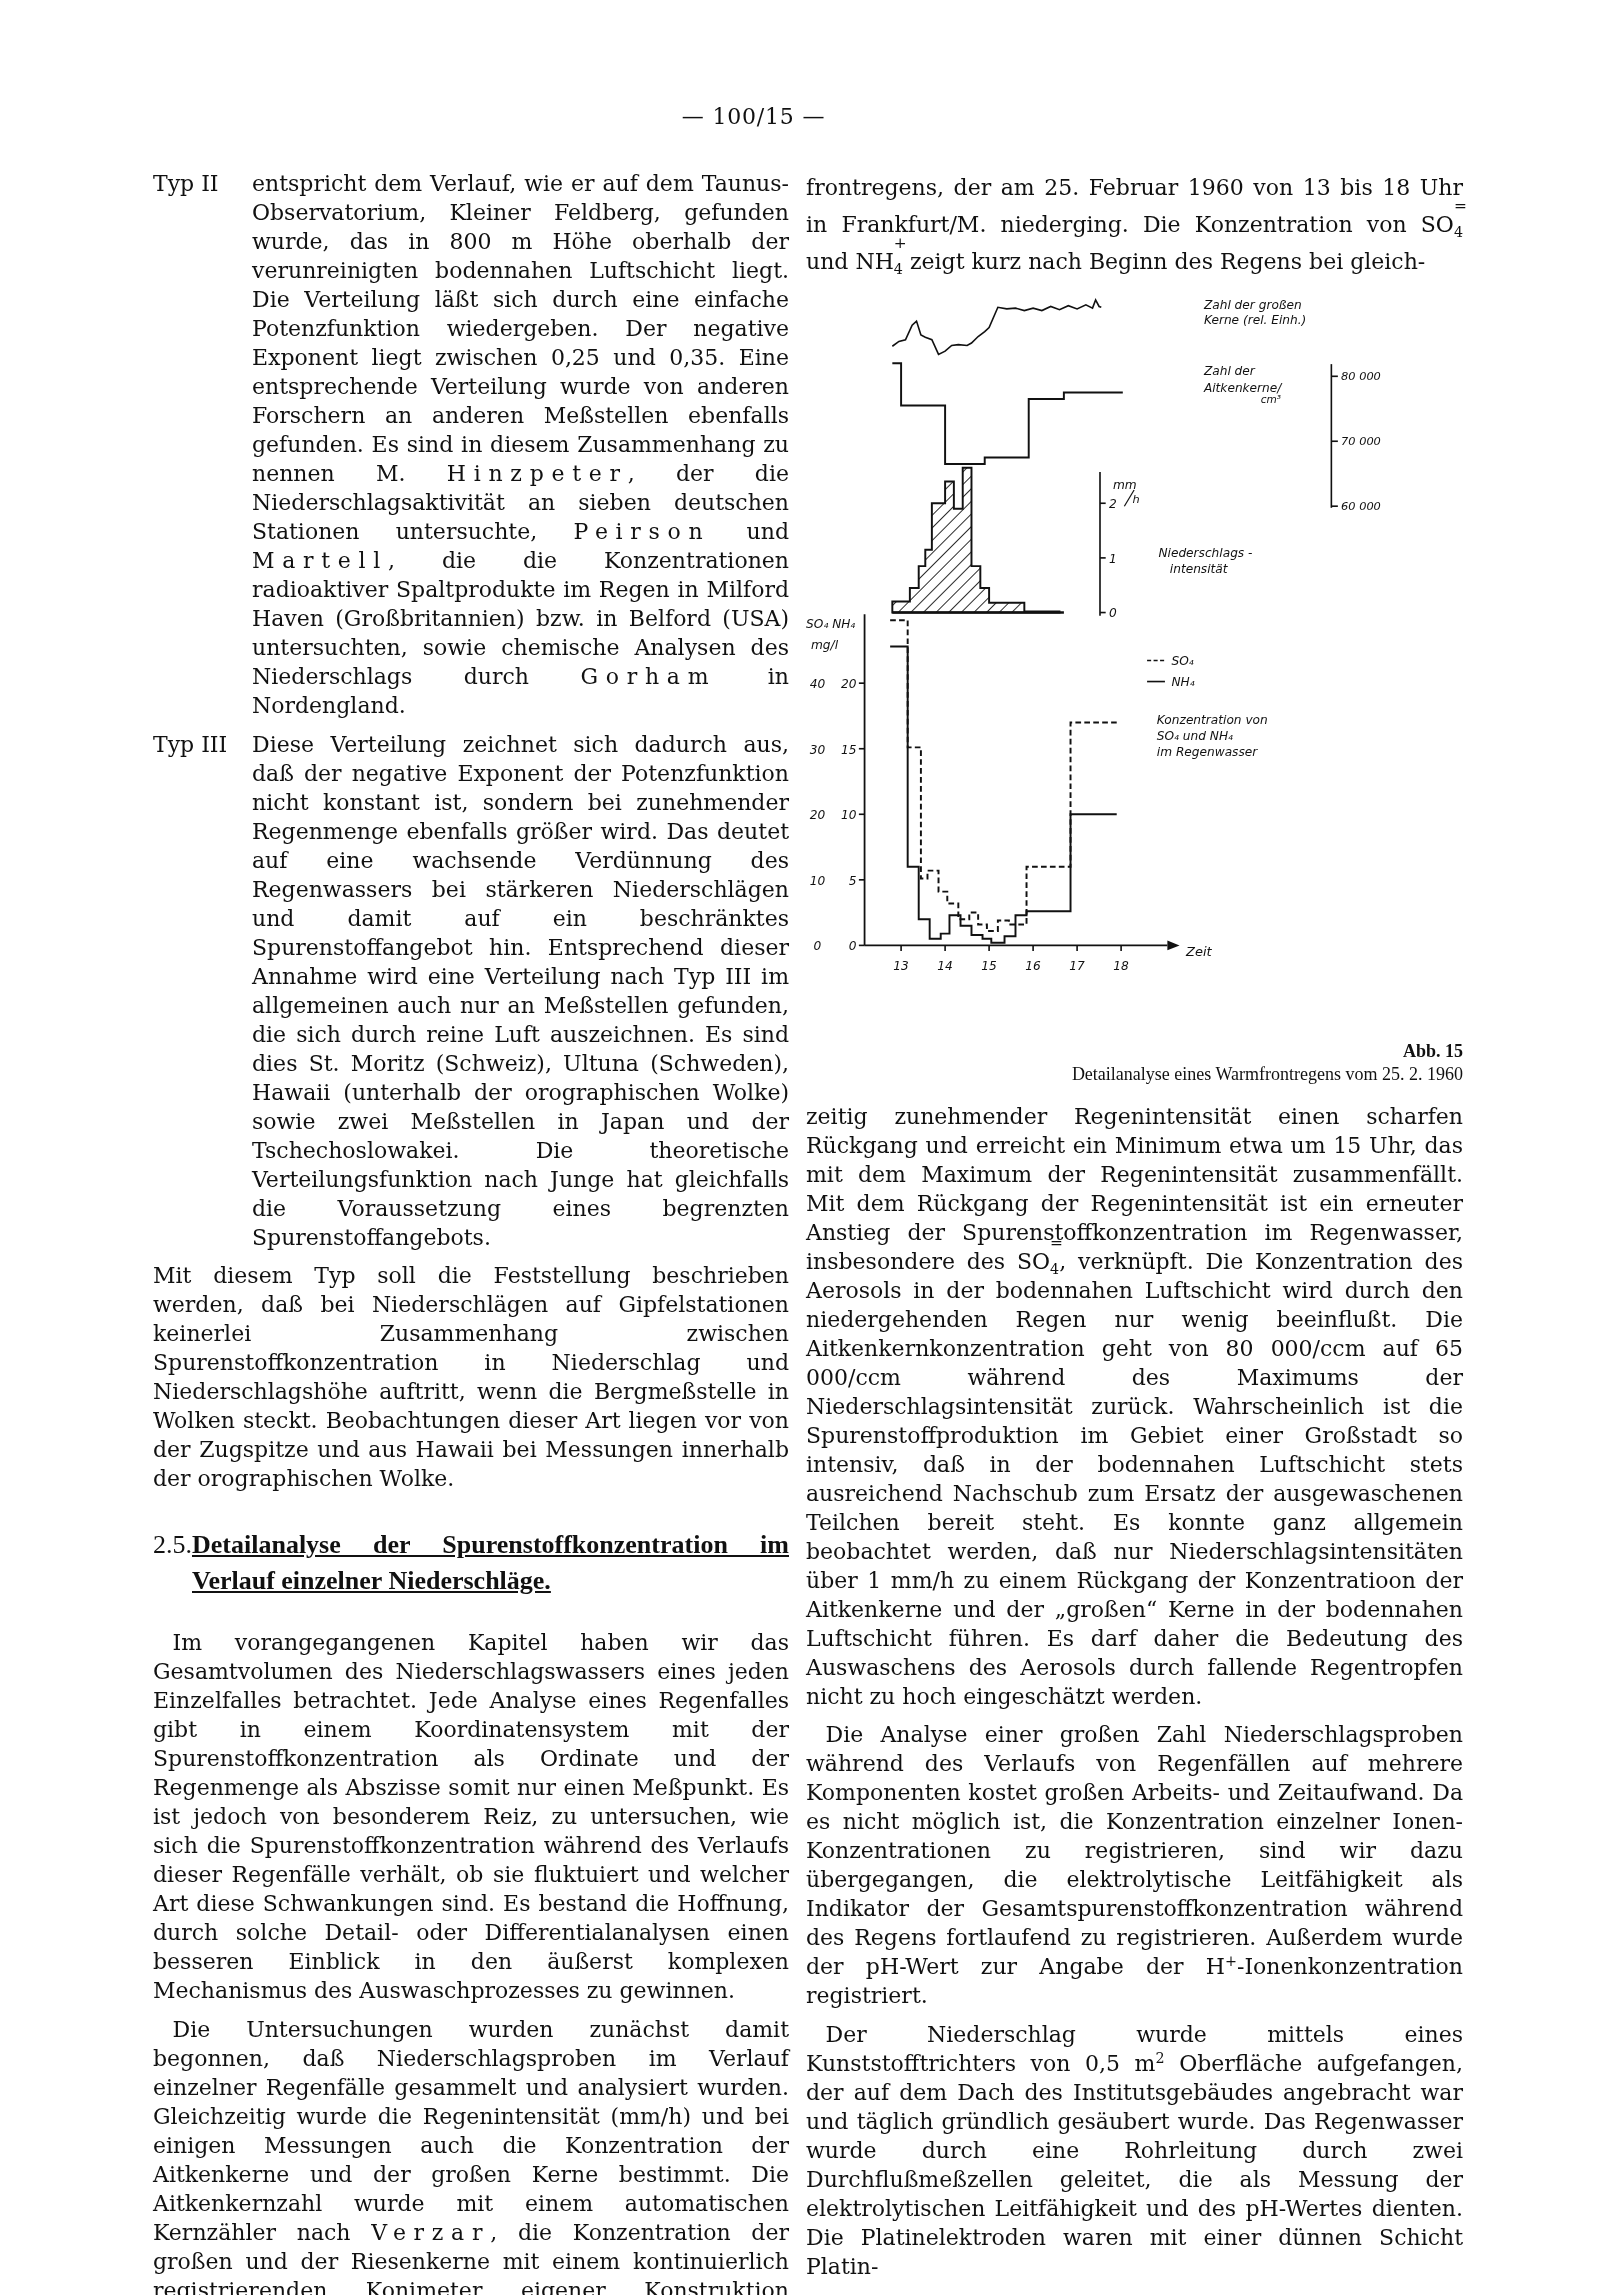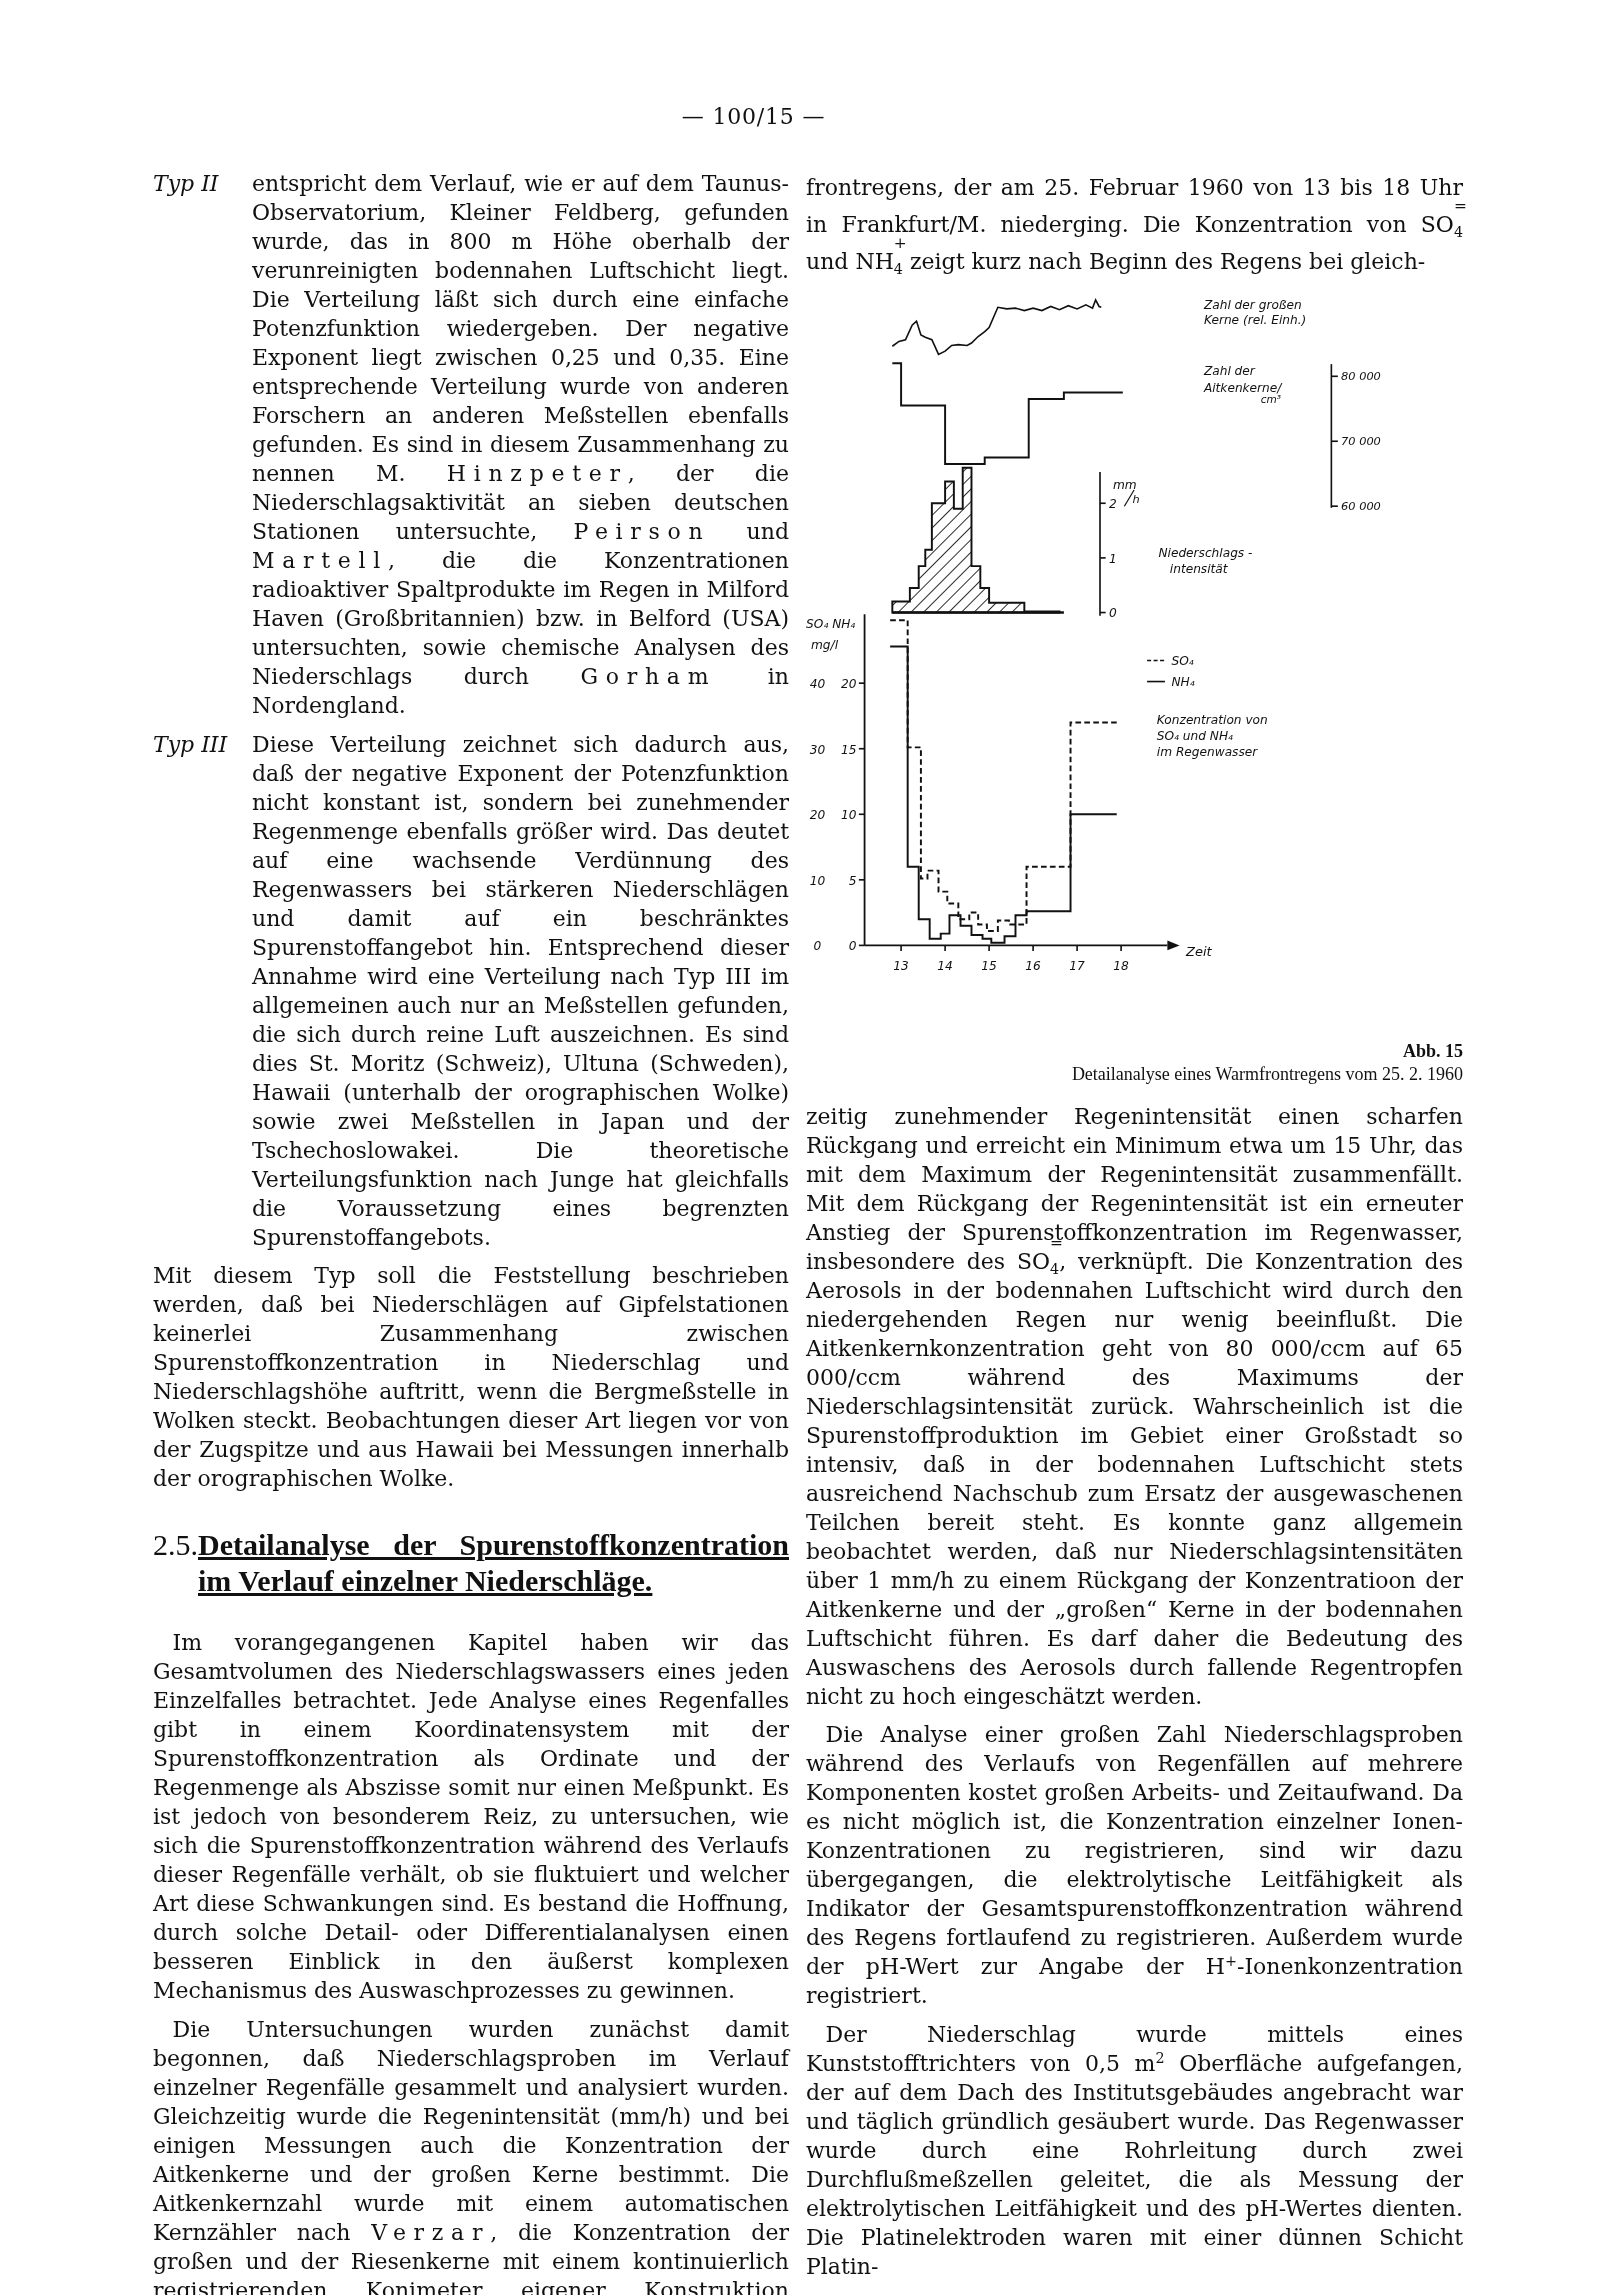--- a/index.html
+++ b/index.html
@@ -4,25 +4,25 @@
 <style>
   html, body { margin: 0; padding: 0; background: #ffffff; }
   body { width: 1623px; height: 2295px; position: relative; overflow: hidden;
          font-family: "DejaVu Serif", "Liberation Serif", serif; color: #111; }
   .page-number { position: absolute; top: 104px; left: 0; width: 1417px; text-align: center;
                  font-size: 22px; letter-spacing: 0.8px; padding-left: 45px; }
   .col { position: absolute; font-size: 22px; line-height: 29px; text-align: justify; hyphens: manual; }
   .col-left { left: 153px; top: 169px; width: 636px; }
   .col-right { left: 806px; top: 169px; width: 657px; }
   .typ-entry { display: flex; margin-bottom: 9.7px; }
-  .typ-label { flex: 0 0 99px; font-style: italic; }
+  .typ-label { flex: 0 0 99px; }
   .typ-text { flex: 1; }
   .spaced { letter-spacing: 0.35em; }
   .section-heading { display: flex; font-weight: bold; margin: 34px 0 29px 0; line-height: 36px;
-                     font-family: "Liberation Serif", serif; font-size: 30px; }
+                     font-family: "Liberation Serif", serif; font-size: 26px; }
   .section-num { flex: 0 0 36px; font-weight: normal; }
   .section-title { flex: 1; text-align: justify; text-decoration: underline; }
   .para { text-indent: 19.5px; margin: 0 0 9.7px 0; }
   .para + .para { margin-top: 6px; }
   .figure-box { position: relative; width: 657px; height: 755px; margin: 6.5px 0 3.2px 0; }
   .fig-svg { position: absolute; left: 0; top: 0; }
   .fig-label { font-family: "DejaVu Sans", sans-serif; font-style: italic; fill: #111; }
   .caption { text-align: right; font-size: 18px; line-height: 23px; margin: -4.9px 0 16px 0;
              font-family: "Liberation Serif", serif; }
   .caption .cap-title { font-weight: bold; }

